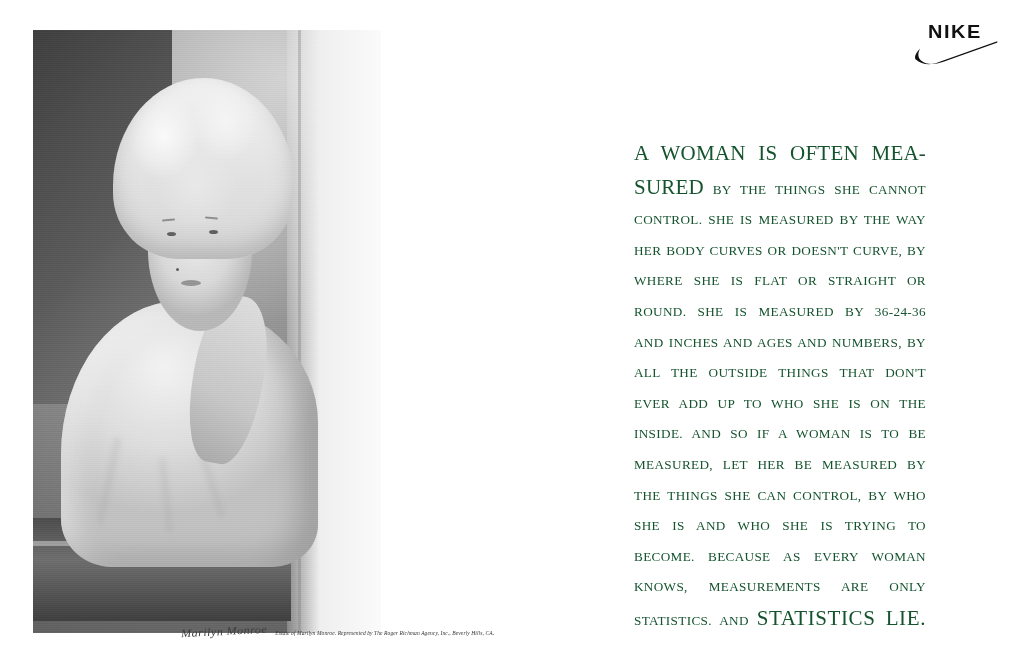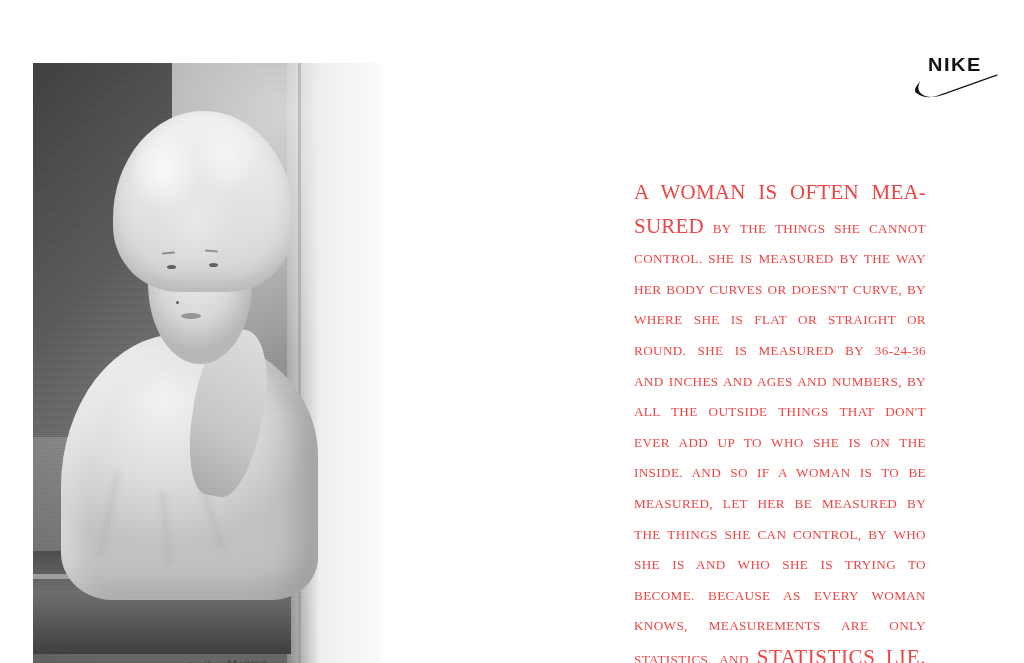--- a/index.html
+++ b/index.html
@@ -13,21 +13,20 @@
     overflow: hidden;
     font-family: "Liberation Serif", serif;
     position: relative;
   }
 
   .page {
     position: relative;
     width: 1024px;
     height: 571px;
     background: #ffffff;
-    margin-top: 33px;
   }
 
   
   .brand {
     position: absolute;
     top: 22px;
     right: 26px;
     width: 86px;
     height: 44px;
   }
@@ -250,23 +249,23 @@
     color: #35353300;
     color: #333331;
     white-space: nowrap;
     letter-spacing: .1px;
   }
 
   
   .copy {
     position: absolute;
     left: 634px;
-    top: 144px;
+    top: 138px;
     width: 292px;
-    color: #ef4444;
+    color: #14532d;
     font-family: "Liberation Serif", serif;
   }
   .copy p {
     margin: 0;
     line-height: 30.6px;
     text-align: justify;
     text-align-last: justify;
     font-size: 13.2px;
     letter-spacing: 0.35px;
     word-spacing: 1.2px;

